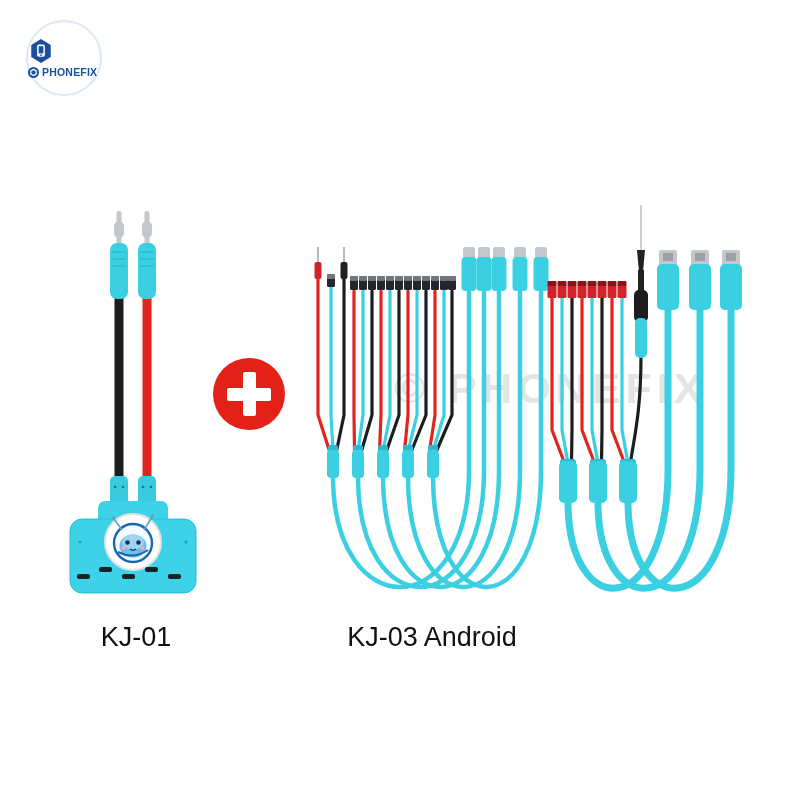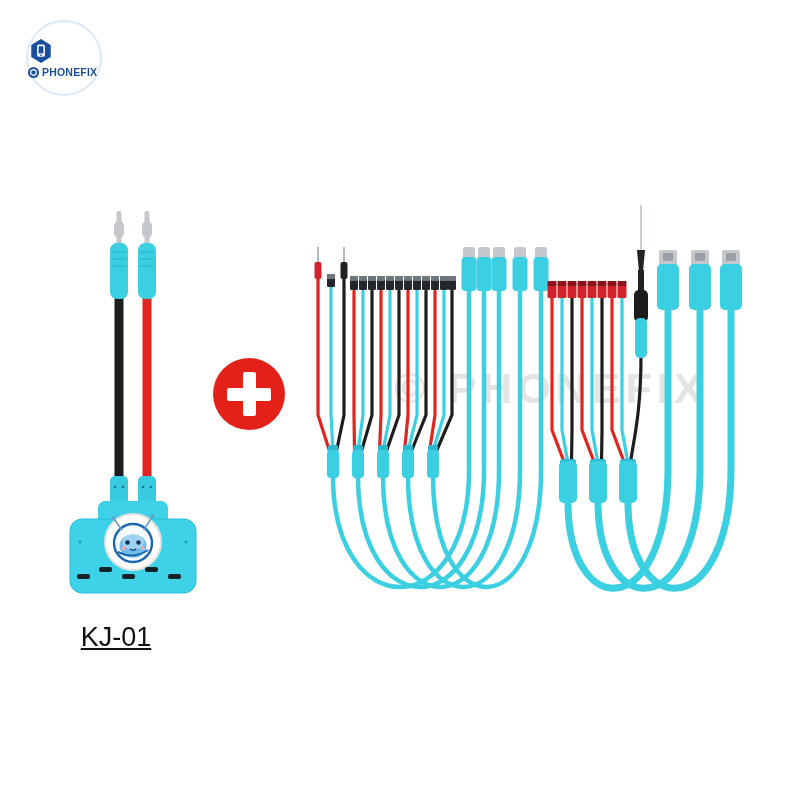--- a/index.html
+++ b/index.html
@@ -48,21 +48,21 @@
     position:absolute;left:14px;top:29.5px;width:44px;height:13px;background:#fff;border-radius:2px;
   }
   .plus-badge .bar-v{
     position:absolute;left:29.5px;top:14px;width:13px;height:44px;background:#fff;border-radius:2px;
   }
   
   .plabel{
     position:absolute;top:622px;width:200px;text-align:center;
     font-size:27px;color:var(--label-black,#111);z-index:2;white-space:nowrap;
   }
-  .plabel.l1{left:16px;text-decoration:underline;}
+  .plabel.l1{left:36px;}
   .plabel.l2{left:332px;}
   .plabel.l3{left:546px;}
 </style>
 </head>
 <body>
 
 <div class="stage">
 
   <div class="watermark">© PHONEFIX</div>
 
@@ -305,14 +305,15 @@
     <div class="logo-row">
       <svg class="logo-mark" viewBox="0 0 12 12">
         <circle cx="6" cy="6" r="6" fill="#1b4f9e"></circle>
         <path d="M6 2.6 L8.9 4.3 V7.7 L6 9.4 L3.1 7.7 V4.3 Z" fill="none" stroke="#ffffff" stroke-width="1.3"></path>
       </svg>
       <span class="logo-text">PHONEFIX</span>
     </div>
   </div>
 
   <div class="plabel l1">KJ-01</div>
+  <div class="plabel l2">KJ-03 Android</div>
 
 </div>
 
 </body></html>

